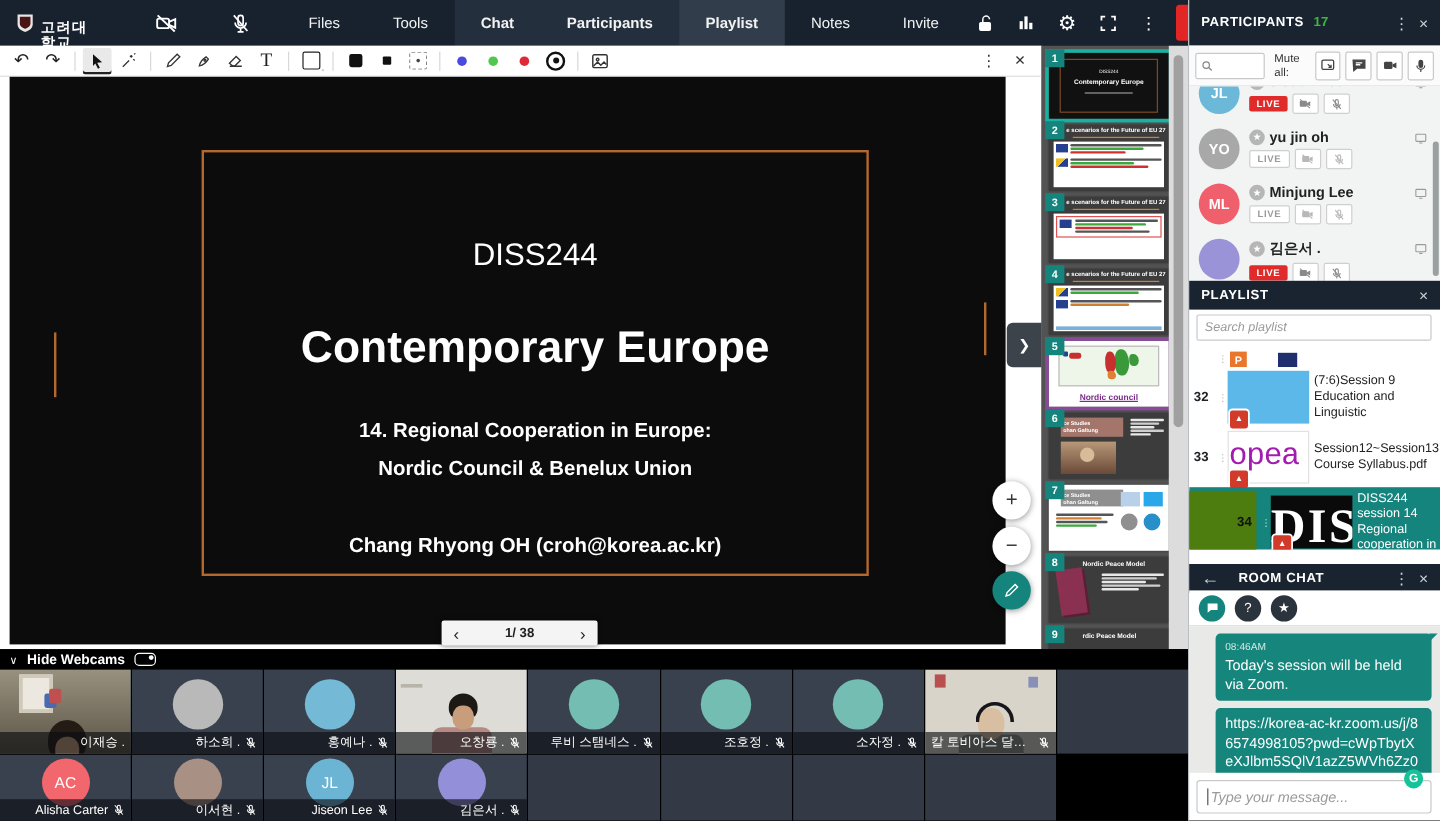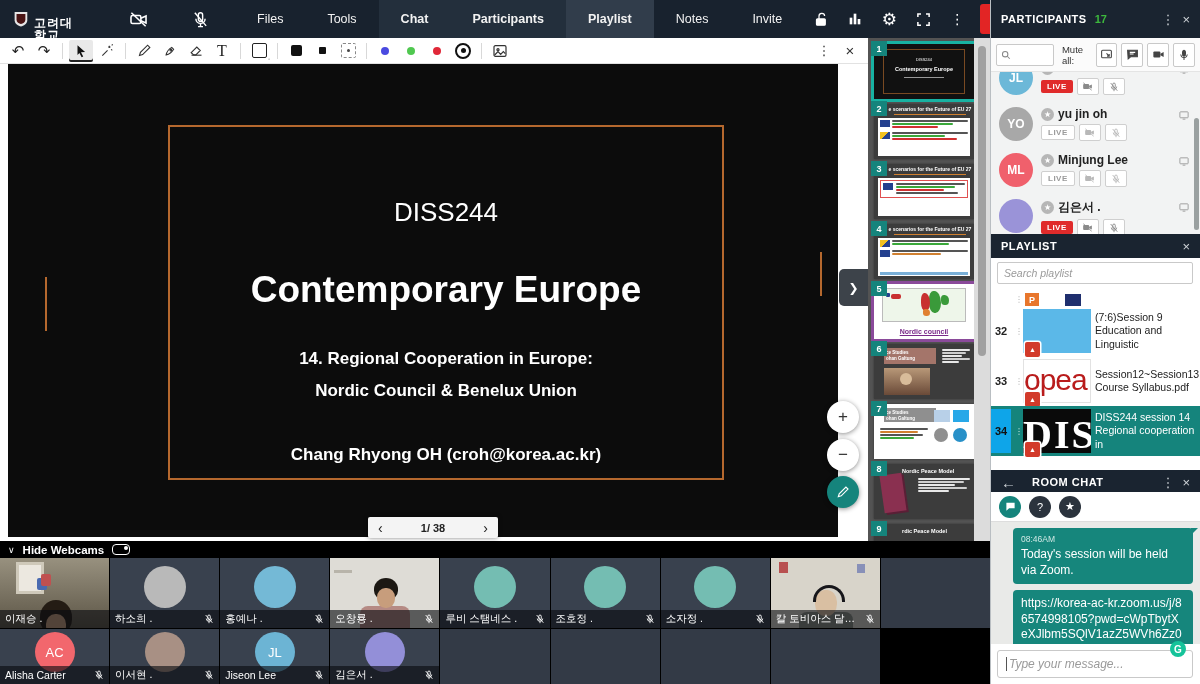--- a/index.html
+++ b/index.html
@@ -138,24 +138,24 @@
   #pl-list{position:absolute;left:0;top:292px;width:209px;height:166px;overflow:hidden;background:#fff;}
   .pl-part{position:relative;height:14px;overflow:hidden;}
   .pl-item{position:relative;display:flex;align-items:center;gap:4px;padding:3px 2px 3px 0;}
   .pl-num{width:20px;text-align:center;font-size:11px;font-weight:bold;color:#222;flex:none;}
   .pl-dots{width:4px;color:#aaa;font-size:8px;flex:none;}
   .pl-thumb{position:relative;width:68px;height:44px;flex:none;}
   .pdf-badge{position:absolute;left:2px;bottom:-4px;width:15px;height:15px;background:#d23a2a;border-radius:2px;color:#fff;font-size:7px;display:flex;align-items:center;justify-content:center;box-shadow:0 0 0 1.5px #fff;}
   .pl-txt{flex:1;font-size:10.5px;color:#222;line-height:1.25;}
   .pl-item.sel{background:#15847c;}
   .pl-item.sel .pl-txt{color:#fff;}
-  .pl-item.sel .pl-num{color:#111;background:#0ea5e9;align-self:stretch;display:flex;align-items:center;justify-content:center;}
+  .pl-item.sel .pl-num{color:#111;background:#4d7c0f;align-self:stretch;display:flex;align-items:center;justify-content:center;padding-left:36px;}
   .th-blue{width:100%;height:100%;background:#5bb8e8;}
   .th-opea{width:100%;height:100%;background:#fff;border:1px solid #e2e2e2;box-sizing:border-box;overflow:hidden;
-           font-family:Liberation Sans, sans-serif;font-size:30px;color:#b91c1c;line-height:40px;letter-spacing:-1px;}
+           font-family:Liberation Mono, monospace;font-size:26px;color:#a21caf;line-height:40px;letter-spacing:-1px;}
   .th-blk{width:100%;height:100%;background:#0a0a0a;overflow:hidden;font-family:"Liberation Serif",serif;
           font-size:40px;font-weight:bold;color:#fff;line-height:52px;letter-spacing:2px;}
   .ppt{position:relative;width:100%;height:100%;background:#fff;overflow:hidden;}
   .ppt .p-ic{position:absolute;left:2px;bottom:0;width:14px;height:13px;background:#e8762c;color:#fff;font-size:9px;font-weight:bold;display:flex;align-items:center;justify-content:center;}
   .ppt .navy{position:absolute;left:42px;bottom:0;width:16px;height:12px;background:#1f2f6e;}
   
   #rc-hdr{position:absolute;left:0;top:470px;width:209px;}
   #rc-hdr .back{font-size:15px;cursor:pointer;}
   #rc-tabs{position:absolute;left:0;top:492px;width:209px;height:30px;background:#fff;display:flex;align-items:center;gap:8px;padding:0 8px;box-sizing:border-box;border-bottom:1px solid #ddd;}
   .rc-tab{width:22px;height:22px;border-radius:50%;background:#2b333d;color:#fff;font-size:11px;display:flex;align-items:center;justify-content:center;cursor:pointer;}
@@ -174,21 +174,21 @@
   
   #webcams{left:0;top:541px;width:990px;height:143px;background:#000;}
   #wc-hdr{position:absolute;left:0;top:0;width:100%;height:17px;display:flex;align-items:center;gap:8px;padding:0 8px;box-sizing:border-box;color:#fff;}
   #wc-hdr .chev{font-size:9px;}
   #wc-hdr .lbl{font-size:11.5px;font-weight:bold;}
   .wc-toggle{width:16px;height:9px;border:1.5px solid #fff;border-radius:4px;position:relative;}
   .wc-toggle i{position:absolute;right:1px;top:1px;width:4px;height:4px;background:#fff;border-radius:50%;}
   .wrow{position:absolute;left:0;width:990px;display:grid;grid-template-columns:repeat(9,1fr);gap:1px;}
   #wrow1{top:17px;height:70px;}
   #wrow2{top:88px;height:55px;}
-  .wtile{position:relative;background:#39414e;overflow:hidden;}
+  .wtile{position:relative;background:#39414e;overflow:hidden;text-align:right;}
   .wtile.empty{background:#333a46;}
   .w-av{position:absolute;left:50%;top:8px;transform:translateX(-50%);width:42px;height:42px;border-radius:50%;
         color:#fff;font-size:13px;display:flex;align-items:center;justify-content:center;}
   #wrow2 .w-av{top:3px;width:40px;height:40px;}
   .w-name{position:absolute;left:0;right:0;bottom:0;height:18px;background:rgba(10,12,16,.62);color:#fff;
           font-size:10.5px;display:flex;align-items:center;padding:0 5px;gap:4px;box-sizing:border-box;}
   .w-name .nm{flex:1;white-space:nowrap;overflow:hidden;text-overflow:ellipsis;}
   .w-name .mi{color:#fff;flex:none;}
   .scene{position:absolute;inset:0;}
   .sc1{background:linear-gradient(#98917f,#5c5546);}

